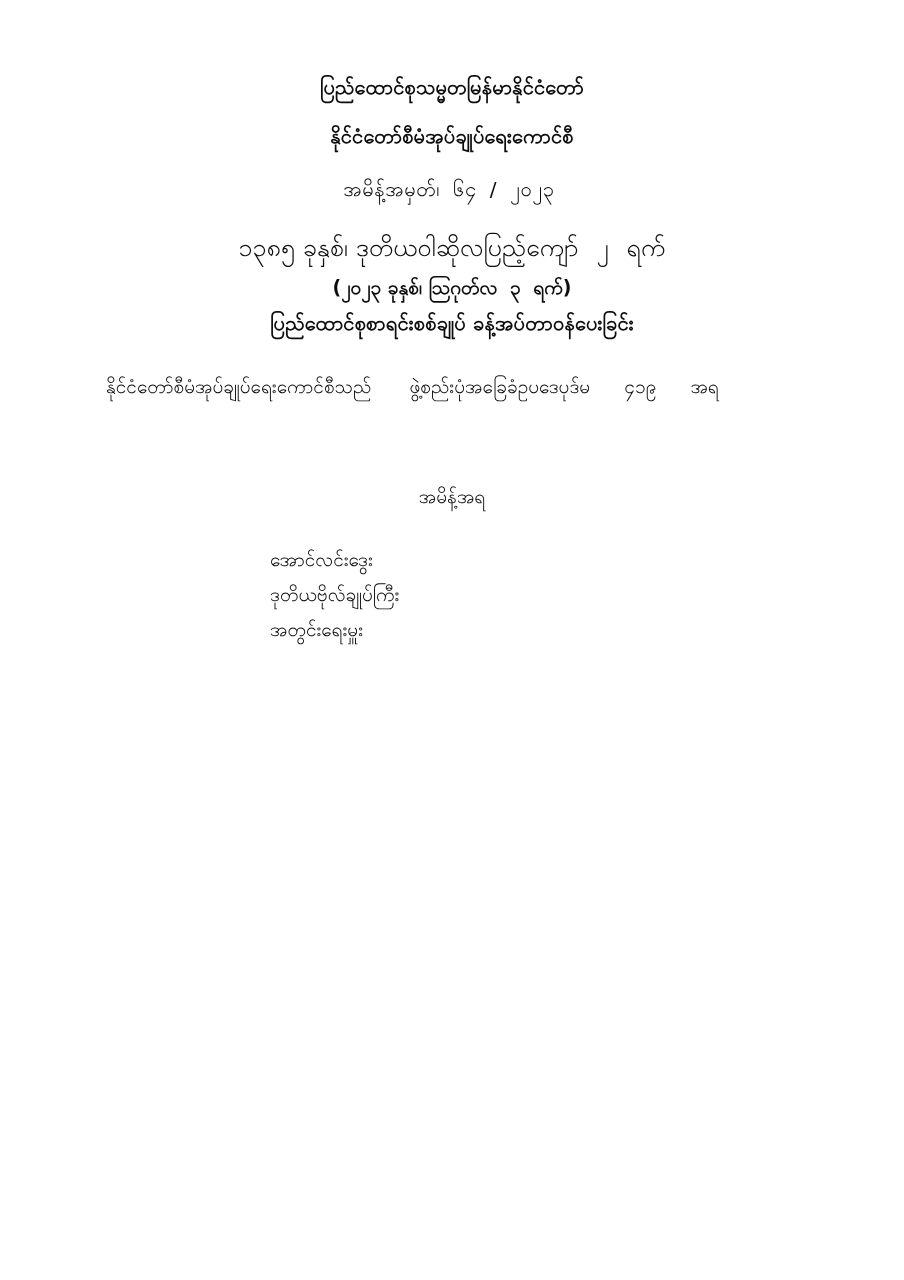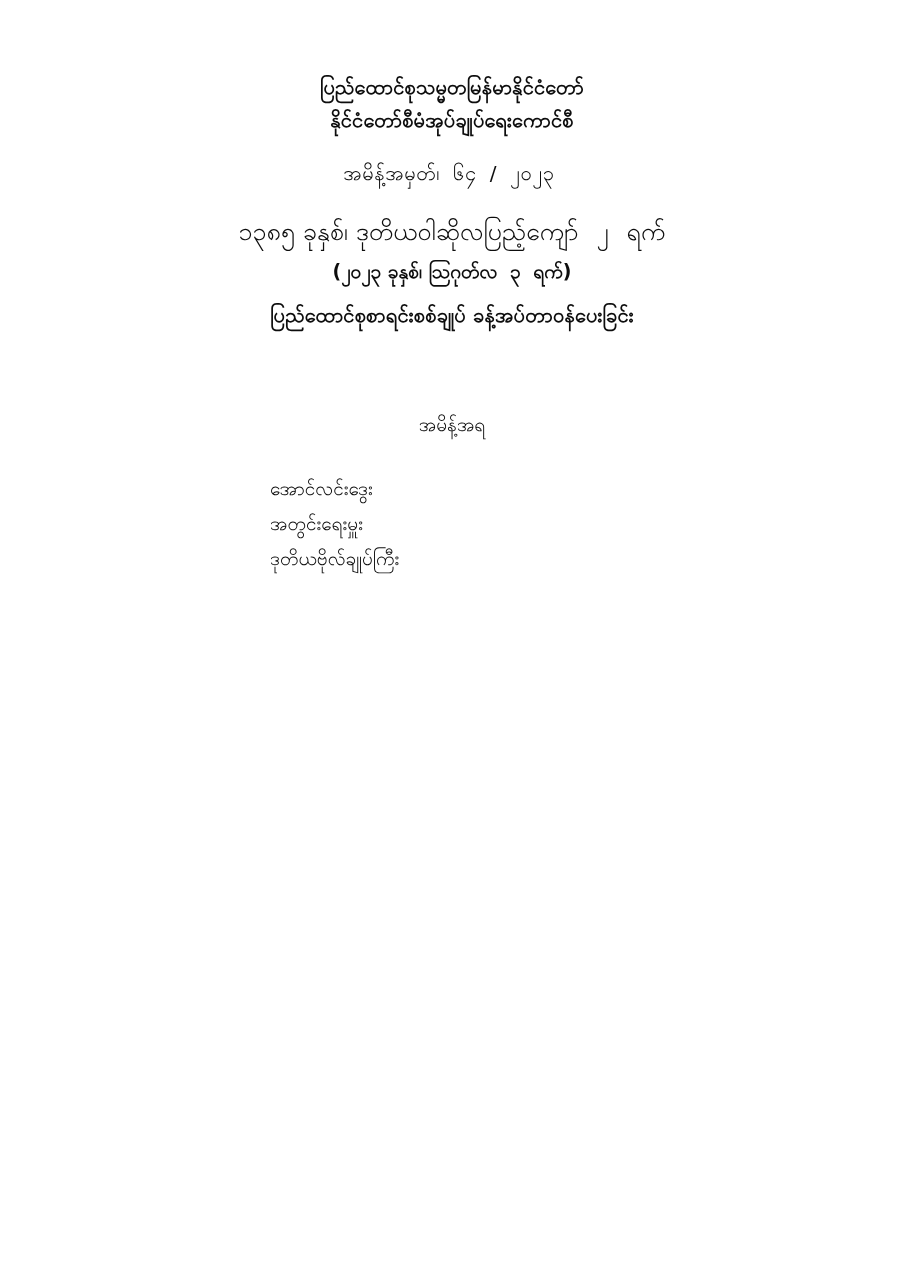--- a/index.html
+++ b/index.html
@@ -29,21 +29,21 @@
     font-size: 20px;
     font-weight: bold;
     line-height: 1.55;
     letter-spacing: 0.2px;
   }
   .line-council {
     font-size: 20px;
     font-weight: bold;
     line-height: 1.55;
     letter-spacing: 0.2px;
-    margin-top: 2px;
+    margin-top: 18px;
   }
   .order-no {
     font-size: 20px;
     font-weight: normal;
     margin-top: 24px;
     letter-spacing: 0.6px;
   }
   .order-no .num {
     display: inline-block;
     padding: 0 6px;
@@ -64,21 +64,21 @@
     margin-top: 4px;
     line-height: 1.6;
   }
   .date-greg .spaced {
     display: inline-block;
     padding: 0 6px;
   }
   .subject {
     font-size: 20px;
     font-weight: bold;
-    margin-top: 16px;
+    margin-top: 8px;
     letter-spacing: 0.2px;
   }
   .body-block {
     margin-top: 30px;
     font-size: 19px;
     line-height: 1.75;
     text-align: justify;
   }
   .body-para {
     text-indent: 0;
@@ -132,25 +132,34 @@
       <span>(၂၀၂၃ ခုနှစ်၊ သြဂုတ်လ</span>
       <span class="spaced">၃</span>
       <span>ရက်)</span>
     </div>
 
     <div class="subject">ပြည်ထောင်စုစာရင်းစစ်ချုပ် ခန့်အပ်တာဝန်ပေးခြင်း</div>
   </div>
 
   <div class="body-block">
     <div class="body-para">
+      <div class="body-line-1">
+        <span>နိုင်ငံတော်စီမံအုပ်ချုပ်ရေးကောင်စီသည်</span>
+        <span class="gap-a"></span>
+        <span>ဖွဲ့စည်းပုံအခြေခံဥပဒေပုဒ်မ</span>
+        <span class="gap-b"></span>
+        <span>၄၁၉</span>
+        <span class="gap-b"></span>
+        <span>အရ</span>
+      </div>
     </div>
   </div>
 
   <div class="signature-block">
     <div class="sig-label">အမိန့်အရ</div>
     <div class="sig-names">
       <div class="sig-name">အောင်လင်းဒွေး</div>
+      <div class="sig-name">ဒုတိယဗိုလ်ချုပ်ကြီး</div>
       <div class="sig-name">အတွင်းရေးမှူး</div>
-      <div class="sig-name">ဒုတိယဗိုလ်ချုပ်ကြီး</div>
     </div>
   </div>
 
 </div>
 
 </body></html>

